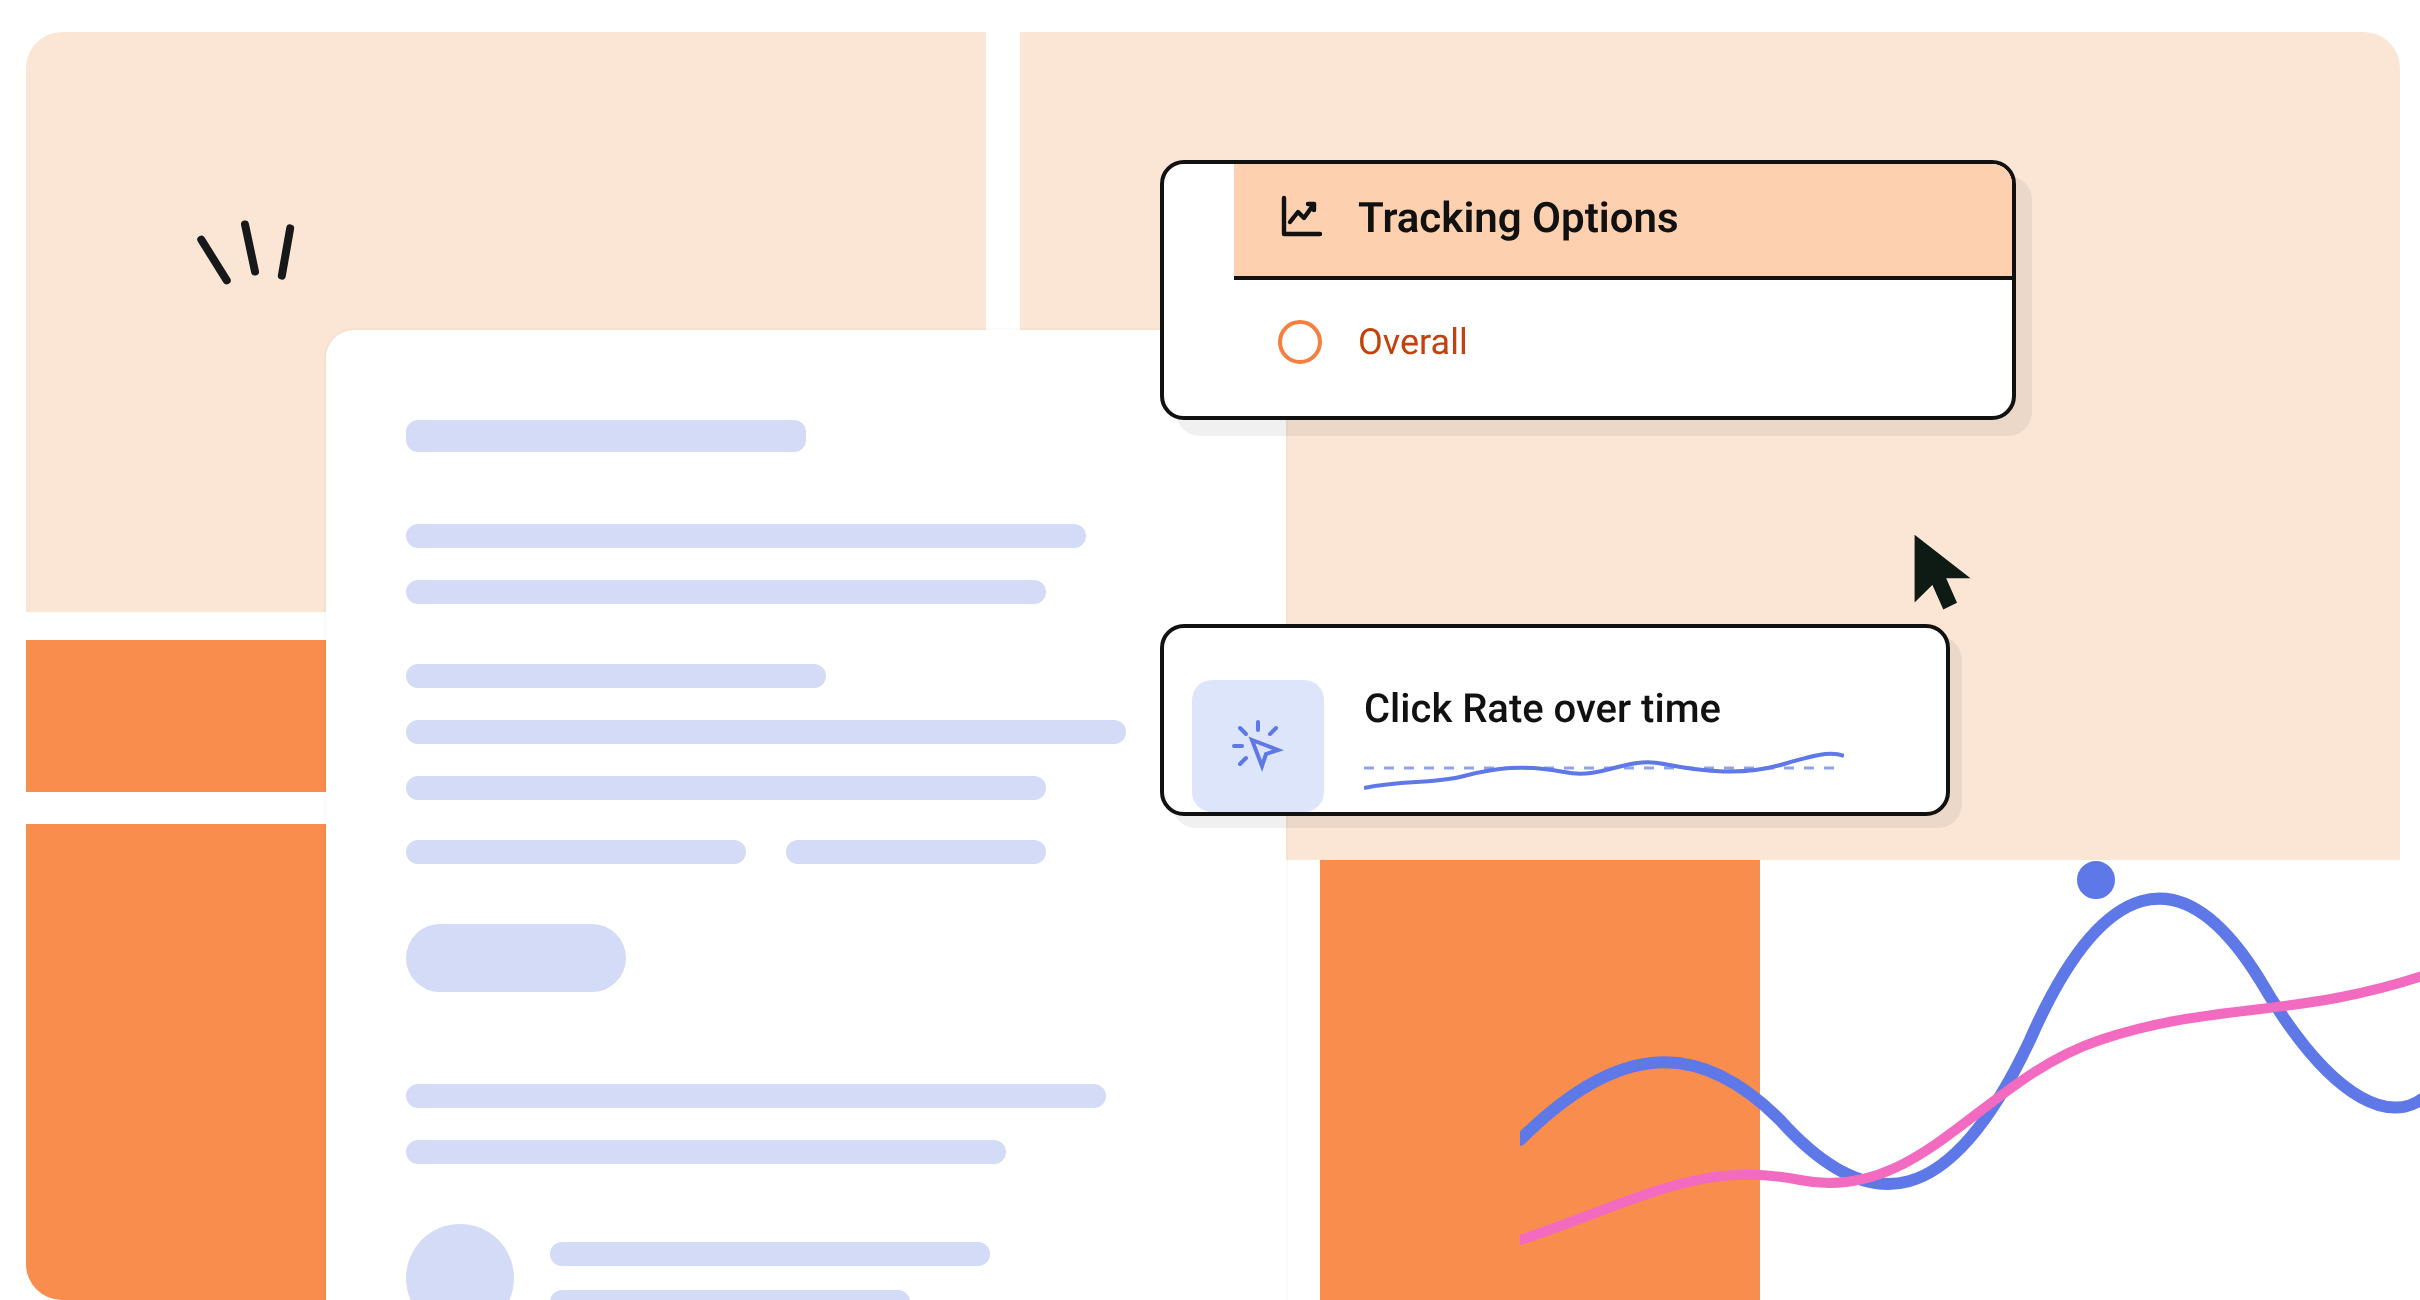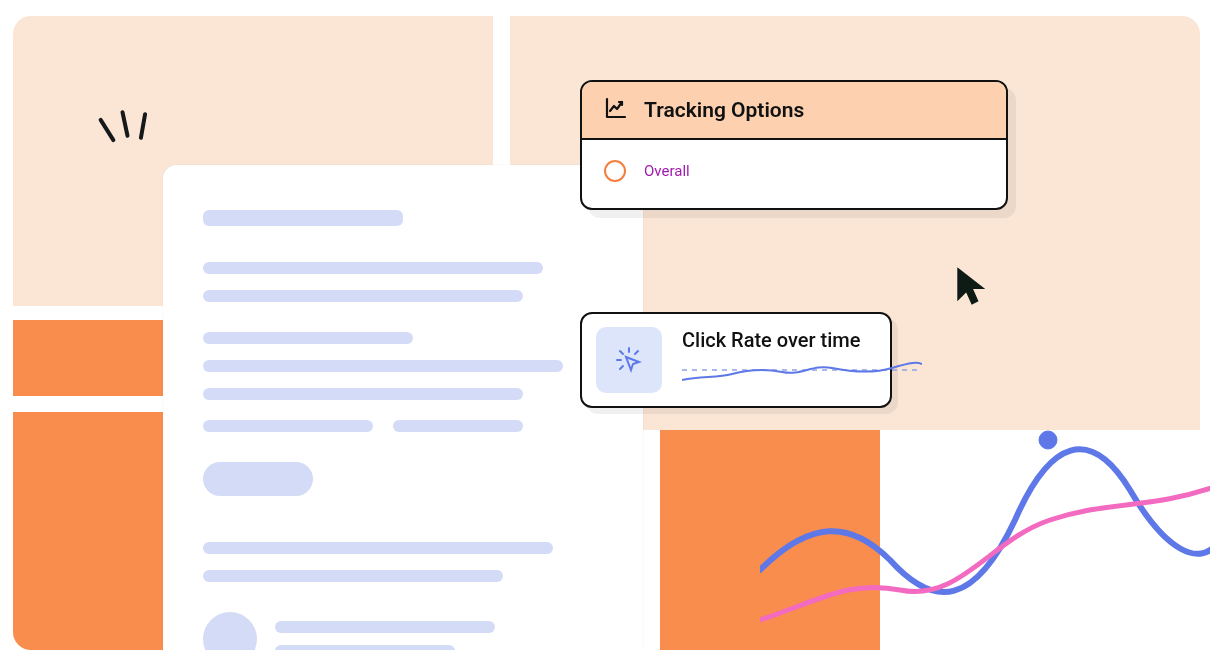--- a/index.html
+++ b/index.html
@@ -23,50 +23,51 @@
   }
   .ph { background: #D3DBF6; border-radius: 6px; }
   .ph-row { display: flex; gap: 20px; }
 
   
   .track {
     position: absolute; left: 580px; top: 80px; width: 428px;
     background: #ffffff; border: 2px solid #111; border-radius: 12px;
     overflow: hidden;
     box-shadow: 8px 8px 0 0 rgba(0,0,0,0.06);
+    padding-left: 35px;
   }
   .track-head {
     display: flex; align-items: center; gap: 16px;
     background: #FDD1B0; padding: 14px 22px;
     border-bottom: 2px solid #111;
   }
   .track-title { font-size: 21px; font-weight: 600; color: #111; }
   .track-body { padding: 8px 22px 14px; }
   .opt {
     display: flex; align-items: center; gap: 18px;
     padding: 12px 0; cursor: pointer;
   }
   .radio {
     width: 22px; height: 22px; border-radius: 50%;
     border: 2px solid #F57F3E; position: relative; flex: 0 0 auto;
     background: #fff;
   }
   .radio.sel::after {
     content: ""; position: absolute; inset: 4px; border-radius: 50%; background: #F57F3E;
   }
-  .opt-label { font-size: 15px; color: #a21caf; }
+  .opt-label { font-size: 18px; color: #c2410c; }
 
   
   .cursor { position: absolute; left: 955px; top: 266px; }
 
   
   .rate {
-    position: absolute; left: 580px; top: 312px; width: 312px; height: 96px;
+    position: absolute; left: 580px; top: 312px; width: 395px; height: 96px;
     background: #fff; border: 2px solid #111; border-radius: 12px;
-    display: flex; align-items: center; gap: 20px; padding: 0 20px 0 14px;
+    display: flex; align-items: flex-end; gap: 20px; padding: 0 20px 0 14px;
     box-shadow: 6px 6px 0 0 rgba(0,0,0,0.06);
   }
   .rate-icon {
     width: 66px; height: 66px; border-radius: 10px; background: #DDE5FB;
     display: flex; align-items: center; justify-content: center; flex: 0 0 auto;
   }
   .rate-right { flex: 1; }
   .rate-title { font-size: 20px; font-weight: 500; color: #111; margin-bottom: 6px; }
 
   

